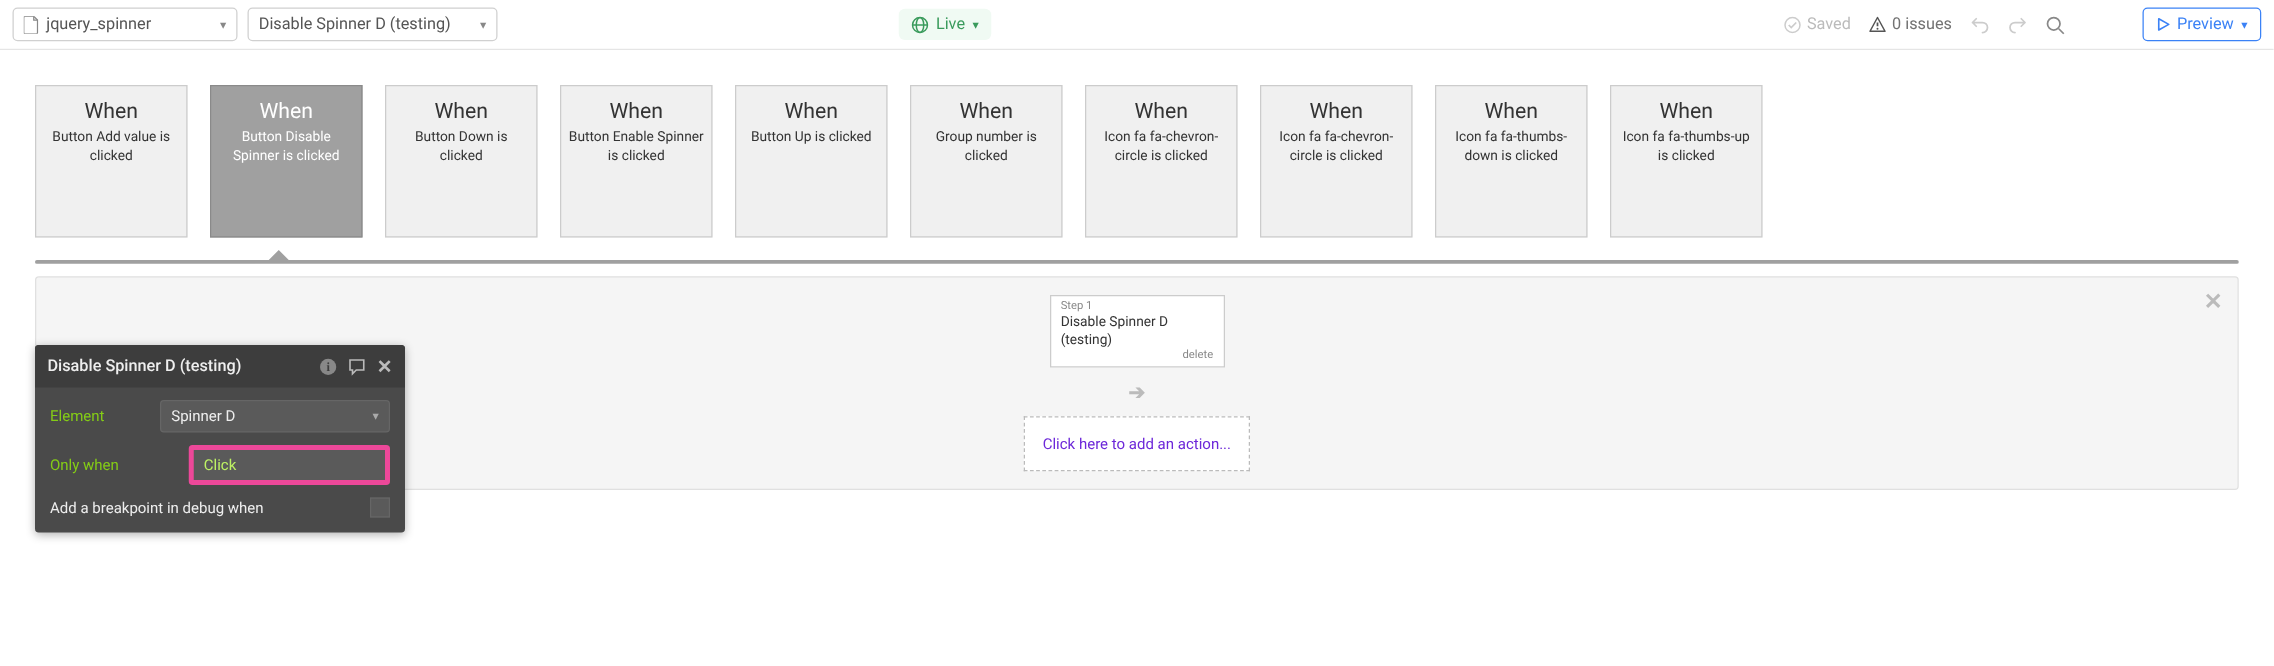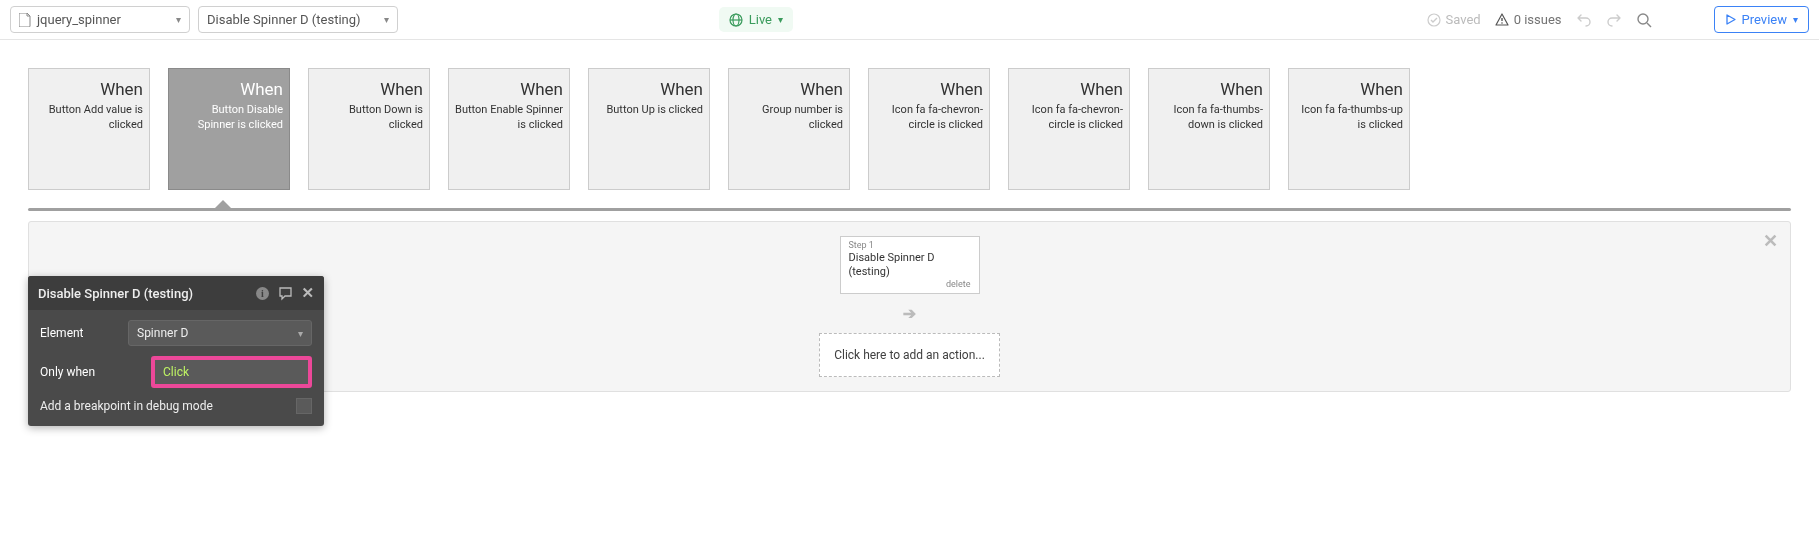--- a/index.html
+++ b/index.html
@@ -18,50 +18,50 @@
 
 .right-group { display: flex; gap: 14px; margin-left: auto; }
 .saved { display: flex; align-items: center; gap: 5px; color: #bbb; font-size: 13px; }
 .issues { display: flex; align-items: center; gap: 5px; color: #737373; font-size: 13px; }
 .icon-btn { color: #bbb; cursor: pointer; display: flex; align-items: center; }
 .preview-btn { display: flex; align-items: center; gap: 6px; border: 1px solid #3b82f6; color: #3b82f6; border-radius: 4px; padding: 5px 10px; background: #fff; cursor: pointer; font-size: 13px; margin-left: 48px; }
 .preview-btn .dd-caret { color: #3b82f6; }
 
 
 .cards-row { display: flex; gap: 18px; padding: 28px 28px 18px 28px; }
-.card { width: 122px; height: 122px; border: 1px solid #ccc; background: #f0f0f0; text-align: right; padding: 10px 6px; cursor: pointer; }
+.card { width: 122px; height: 122px; border: 1px solid #ccc; background: #f0f0f0; text-align: center; padding: 10px 6px; cursor: pointer; }
 .card.active { background: #a0a0a0; border-color: #8a8a8a; color: #fff; }
 .card-when { font-size: 17px; font-weight: 400; margin-bottom: 4px; }
 .card-desc { font-size: 11px; line-height: 1.35; }
 
 
 .divider-wrap { position: relative; padding: 0 28px; }
 .divider-line { height: 3px; background: #a0a0a0; border-radius: 2px; }
 .divider-arrow { position: absolute; top: -8px; left: 215px; width: 0; height: 0; border-left: 8px solid transparent; border-right: 8px solid transparent; border-bottom: 8px solid #a0a0a0; }
 
 
 .steps-panel { margin: 10px 28px 0 28px; background: #f5f5f5; border: 1px solid #e0e0e0; border-radius: 3px; padding: 14px 20px; position: relative; }
 .steps-row { display: flex; align-items: center; gap: 10px; flex-direction: column; }
 .step-box { border: 1px solid #ccc; background: #fff; padding: 3px 8px 3px 8px; width: 140px; font-size: 10px; line-height: 1.25; position: relative; }
 .step-label { color: #888; font-size: 9px; }
 .step-name { color: #333; font-size: 11px; }
 .step-delete { text-align: right; color: #888; font-size: 9px; }
 .arrow-right { color: #bbb; font-size: 16px; font-weight: bold; }
-.add-action { border: 1px dashed #bbb; background: #fff; padding: 14px 14px; font-size: 12px; color: #404040; cursor: pointer; }
+.add-action { border: 1px dashed #bbb; background: #fff; padding: 14px 14px; font-size: 12px; color: #6d28d9; cursor: pointer; }
 .panel-close { position: absolute; right: 12px; top: 8px; color: #bbb; font-size: 18px; cursor: pointer; font-weight: bold; }
 
 
 .prop-editor { position: absolute; left: 28px; top: 276px; width: 296px; background: #4a4a4a; color: #eee; font-size: 12px; border-radius: 3px; box-shadow: 0 2px 8px rgba(0,0,0,0.3); }
 .prop-header { display: flex; align-items: center; justify-content: space-between; padding: 8px 10px; background: #3d3d3d; border-radius: 3px 3px 0 0; }
 .prop-title { font-size: 13px; font-weight: 500; }
 .prop-header-icons { display: flex; gap: 8px; align-items: center; }
 .prop-header-icons > * { cursor: pointer; color: #bbb; }
 .prop-body { padding: 10px 12px 12px 12px; }
 .prop-row { display: flex; align-items: center; margin-bottom: 10px; gap: 8px; }
-.prop-label { width: 80px; color: #ffffff; font-size: 12px; }
+.prop-label { width: 80px; color: #84cc16; font-size: 12px; }
 .prop-select { flex: 1; background: #5a5a5a; border: 1px solid #666; border-radius: 3px; padding: 5px 8px; color: #eee; display: flex; justify-content: space-between; align-items: center; cursor: pointer; }
 .prop-input { flex: 1; background: #5a5a5a; border: 4px solid #ec4899; border-radius: 3px; padding: 5px 8px; color: #bef264; cursor: text; margin-left: 23px; }
 .prop-breakpoint { display: flex; justify-content: space-between; align-items: center; margin-top: 8px; }
 .prop-checkbox { width: 16px; height: 16px; background: #5a5a5a; border: 1px solid #666; cursor: pointer; }
 
 svg { display: block; }
 </style>
 </head>
 <body>
 
@@ -234,17 +234,17 @@
         <span class="dd-caret" style="color:#aaa;">▾</span>
       </div>
     </div>
     <div class="prop-row">
       <span class="prop-label">Only when</span>
       <div class="prop-input">
         <span>Click</span>
       </div>
     </div>
     <div class="prop-breakpoint">
-      <span>Add a breakpoint in debug mode</span>
+      <span>Add a breakpoint in debug when</span>
       <span class="prop-checkbox"></span>
     </div>
   </div>
 </div>
 
 </body></html>

